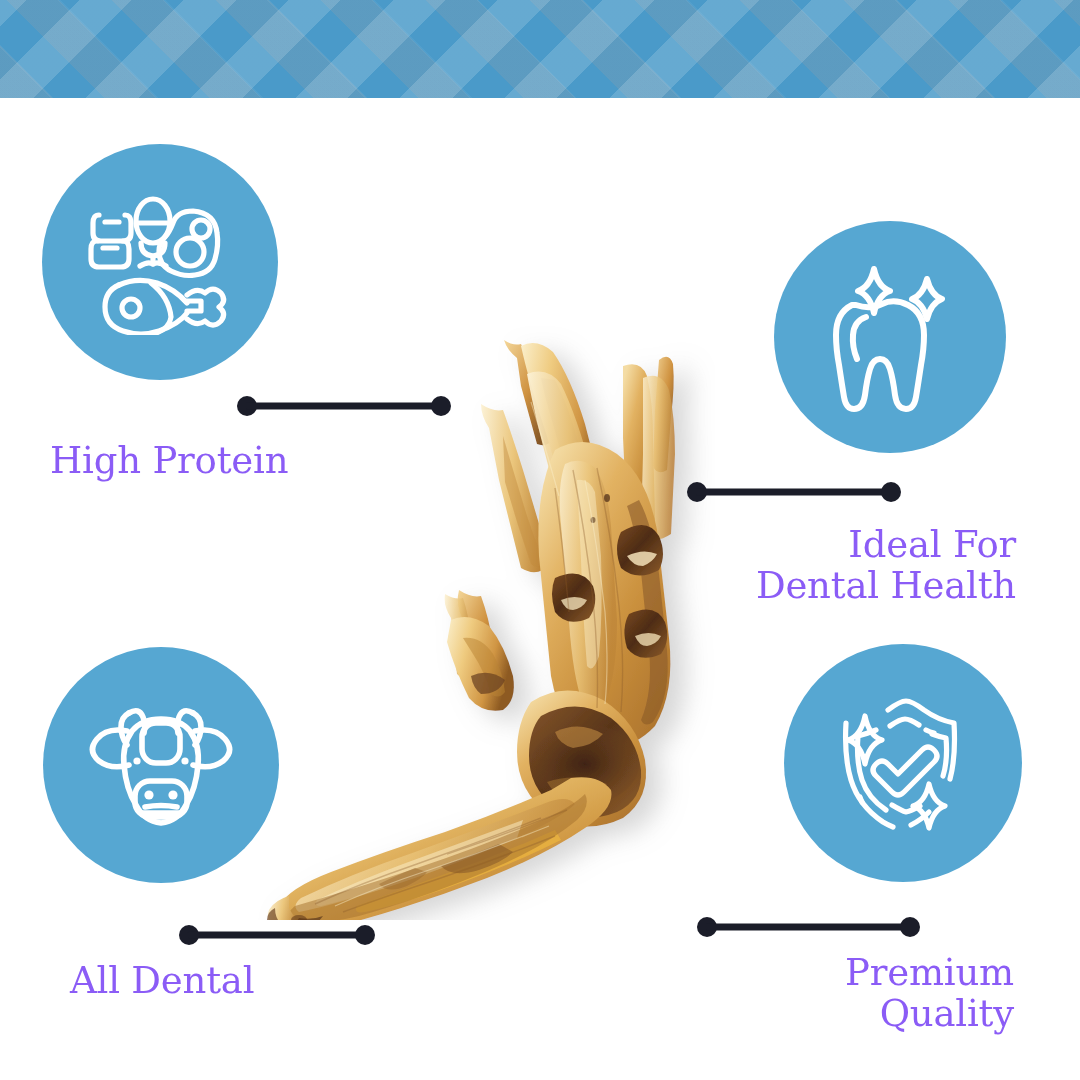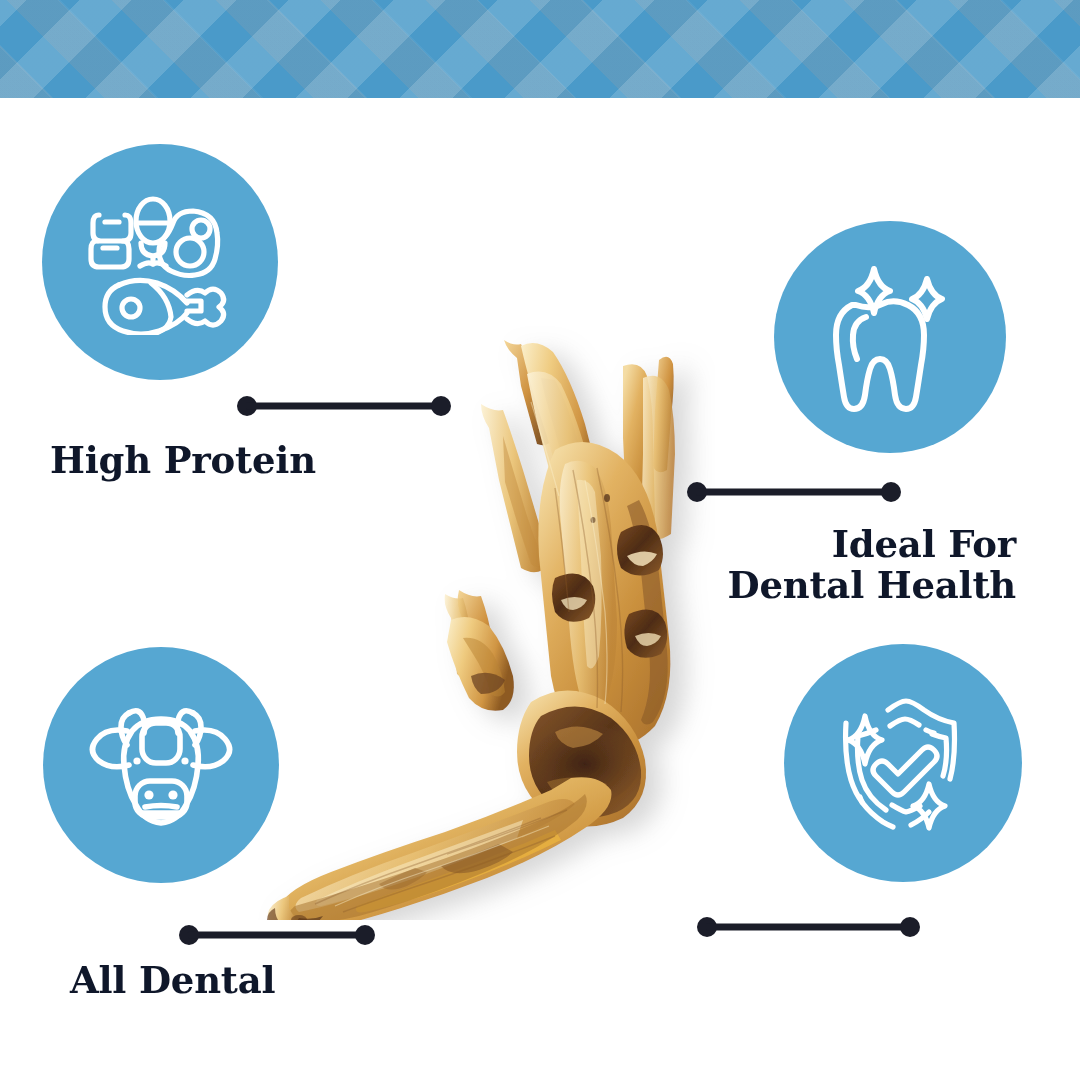--- a/index.html
+++ b/index.html
@@ -56,23 +56,23 @@
   .connector .dot {
     position:absolute; top:50%; transform:translateY(-50%);
     width:20px; height:20px; border-radius:50%; background:#1b1d29;
   }
   .connector .dot.left { left:0; }
   .connector .dot.right { right:0; }
 
   
   .feature-label {
     position:absolute;
-    color:#0f172a;
+    color:#8b5cf6;
     font-family:"DejaVu Serif", serif;
-    font-weight:700;
+    font-weight:400;
     font-size:37px;
     line-height:1.12;
     letter-spacing:-0.2px;
     white-space:pre-line;
   }
   .feature-label.align-left  { text-align:left; }
   .feature-label.align-right { text-align:right; }
 
   
   .product-wrap {
@@ -403,14 +403,16 @@
     <span class="dot right"></span>
   </div>
 
   <div class="feature-label align-left" style="left:50px; top:440px; width:420px;">High Protein</div>
 
   <div class="feature-label align-right" style="left:556px; top:524px; width:460px;">Ideal For
 Dental Health</div>
 
   <div class="feature-label align-left" style="left:70px; top:960px; width:420px;">All Dental</div>
 
+  <div class="feature-label align-right" style="left:554px; top:952px; width:460px;">Premium
+Quality</div>
 
 </div>
 
 </body></html>

